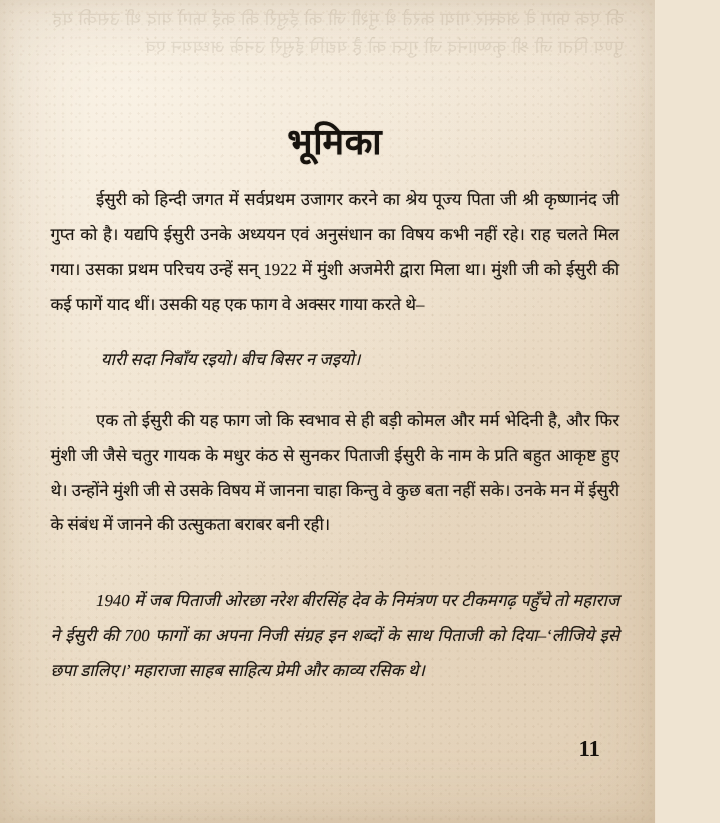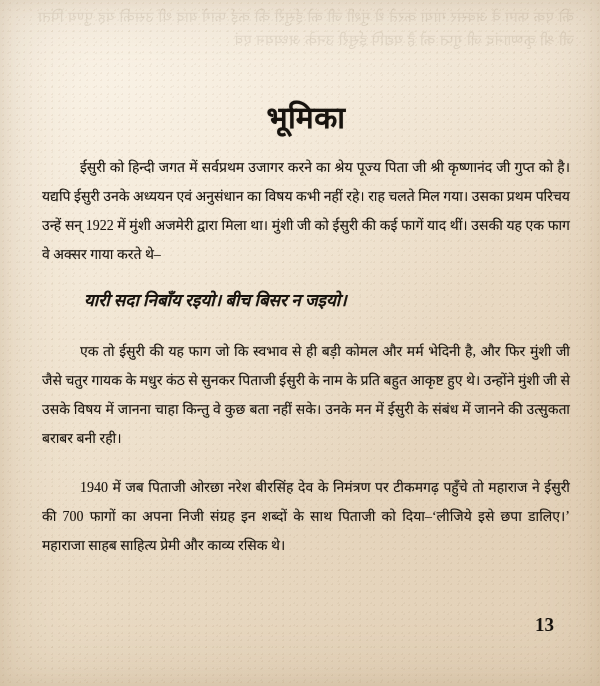--- a/index.html
+++ b/index.html
@@ -8,21 +8,21 @@
   }
   body {
     width: 600px;
     height: 686px;
     background: #efe4d2;
     font-family: "Liberation Serif", serif;
     overflow: hidden;
   }
   .page {
     position: relative;
-    width: 600px;
+    width: 546px;
     height: 686px;
     box-sizing: border-box;
     background:
       radial-gradient(ellipse at 20% 10%, rgba(255,250,240,0.55), rgba(255,250,240,0) 60%),
       radial-gradient(ellipse at 85% 80%, rgba(214,190,160,0.35), rgba(214,190,160,0) 65%),
       linear-gradient(175deg, #f3e9da 0%, #eddfca 45%, #e9dac3 100%);
   }
   
   .bleed {
     position: absolute;
@@ -87,30 +87,30 @@
     font-size: 14px;
     line-height: 29px;
     color: #1a150f;
     text-align: justify;
     text-justify: inter-word;
     text-indent: 38px;
     text-shadow: 0 0 0.7px rgba(30,20,10,0.3);
   }
   p.verse {
     margin: 18px 0 22px 0;
-    font-size: 17px;
+    font-size: 14px;
     line-height: 28px;
     color: #1a150f;
     text-indent: 42px;
     font-style: italic;
     text-shadow: 0 0 0.7px rgba(30,20,10,0.25);
-    font-weight: bold;
   }
   p.para.spaced {
-    margin-top: 20px;
+    margin-top: 34px;
+    font-style: italic;
   }
   .page-number {
     position: absolute;
     right: 46px;
     bottom: 50px;
     font-size: 19px;
     font-weight: bold;
     color: #17130e;
     z-index: 2;
   }
@@ -128,17 +128,17 @@
 
     <p class="para">ईसुरी को हिन्दी जगत में सर्वप्रथम उजागर करने का श्रेय पूज्य पिता जी श्री कृष्णानंद जी गुप्त को है। यद्यपि ईसुरी उनके अध्ययन एवं अनुसंधान का विषय कभी नहीं रहे। राह चलते मिल गया। उसका प्रथम परिचय उन्हें सन् 1922 में मुंशी अजमेरी द्वारा मिला था। मुंशी जी को ईसुरी की कई फागें याद थीं। उसकी यह एक फाग वे अक्सर गाया करते थे–</p>
 
     <p class="verse">यारी सदा निबाँय रइयो। बीच बिसर न जइयो।</p>
 
     <p class="para">एक तो ईसुरी की यह फाग जो कि स्वभाव से ही बड़ी कोमल और मर्म भेदिनी है, और फिर मुंशी जी जैसे चतुर गायक के मधुर कंठ से सुनकर पिताजी ईसुरी के नाम के प्रति बहुत आकृष्ट हुए थे। उन्होंने मुंशी जी से उसके विषय में जानना चाहा किन्तु वे कुछ बता नहीं सके। उनके मन में ईसुरी के संबंध में जानने की उत्सुकता बराबर बनी रही।</p>
 
     <p class="para spaced">1940 में जब पिताजी ओरछा नरेश बीरसिंह देव के निमंत्रण पर टीकमगढ़ पहुँचे तो महाराज ने ईसुरी की 700 फागों का अपना निजी संग्रह इन शब्दों के साथ पिताजी को दिया–‘लीजिये इसे छपा डालिए।’ महाराजा साहब साहित्य प्रेमी और काव्य रसिक थे।</p>
   </div>
 
-  <div class="page-number">13</div>
+  <div class="page-number">11</div>
 
   <div class="grain"></div>
   <div class="vignette"></div>
 </div>
 
 </body></html>

